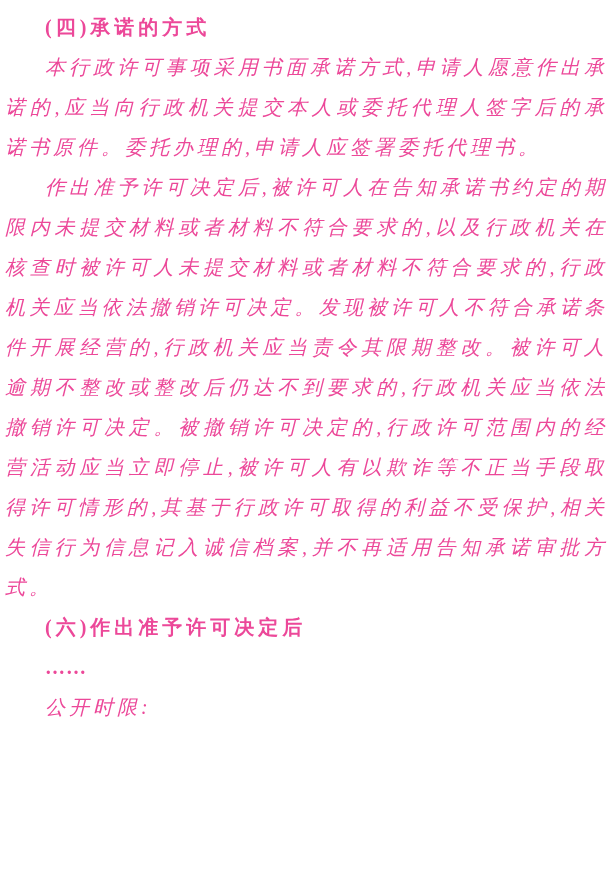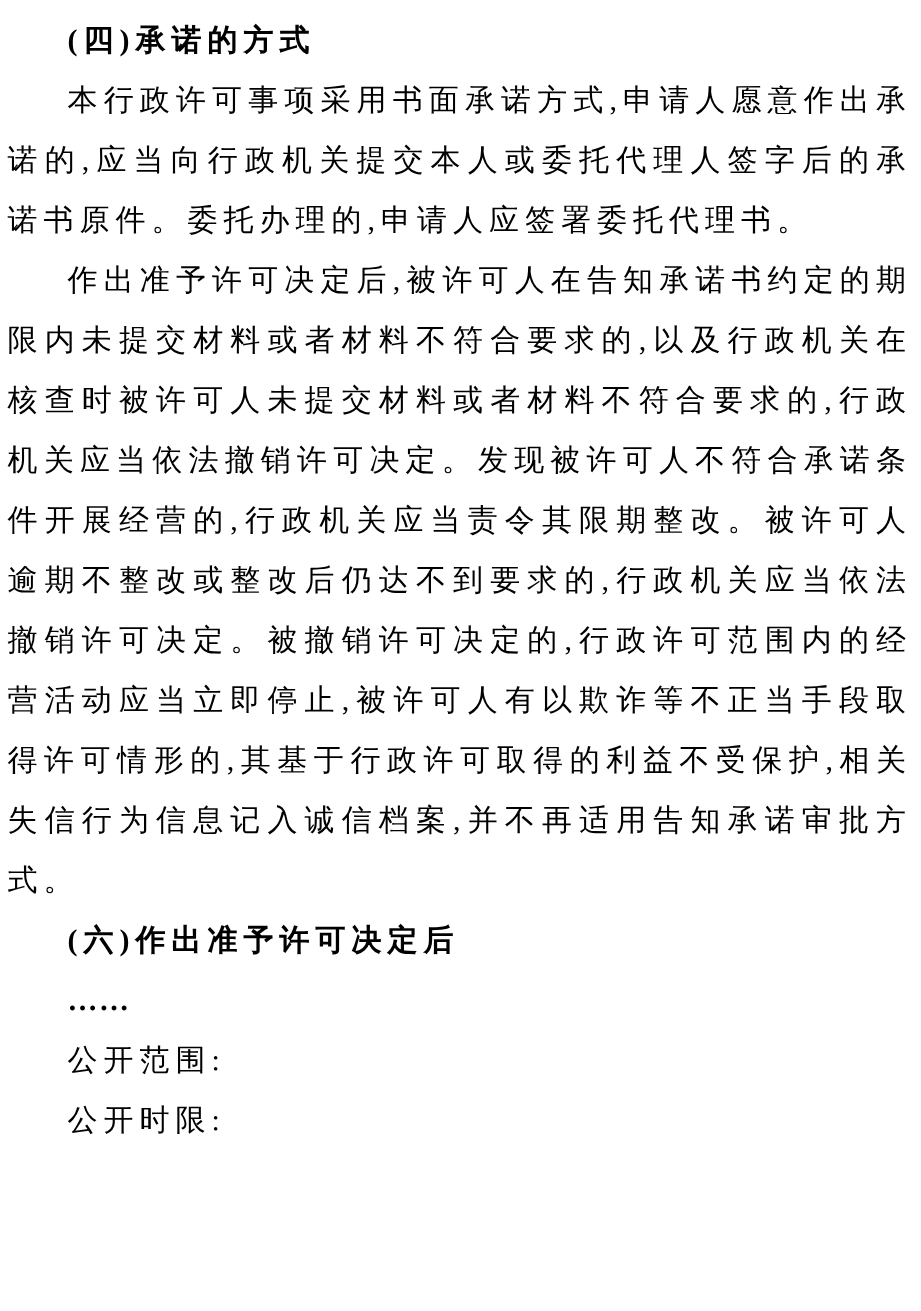--- a/index.html
+++ b/index.html
@@ -4,31 +4,32 @@
 <style>
   * { box-sizing: border-box; }
   html, body { margin: 0; padding: 0; background: #ffffff; }
   .page {
     width: 614px;
     height: 874px;
     margin: 0;
     background: #ffffff;
     padding: 7px 6px 0 5px;
     font-family: "Liberation Serif", "DejaVu Serif", serif;
-    color: #000000;
+    color: #ec4899;
     font-size: 20px;
     line-height: 40px;
     letter-spacing: 4px;
     overflow: hidden;
   }
   .para {
     margin: 0;
     text-indent: 2em;
     text-align: justify;
     text-justify: inter-character;
+    font-style: italic;
   }
   .subheading {
     margin: 0;
     text-indent: 2em;
     font-weight: bold;
     text-align: left;
   }
   .ellipsis-line {
     margin: 0;
     text-indent: 2em;
@@ -62,17 +63,16 @@
 
 
   <p class="para">作出准予许可决定后,被许可人在告知承诺书约定的期限内未提交材料或者材料不符合要求的,以及行政机关在核查时被许可人未提交材料或者材料不符合要求的,行政机关应当依法撤销许可决定。发现被许可人不符合承诺条件开展经营的,行政机关应当责令其限期整改。被许可人逾期不整改或整改后仍达不到要求的,行政机关应当依法撤销许可决定。被撤销许可决定的,行政许可范围内的经营活动应当立即停止,被许可人有以欺诈等不正当手段取得许可情形的,其基于行政许可取得的利益不受保护,相关失信行为信息记入诚信档案,并不再适用告知承诺审批方式。</p>
 
   <p class="subheading">(六)作出准予许可决定后</p>
 
   <p class="ellipsis-line">……</p>
 
 
 
-  <p class="para">公开范围:</p>
 
   <p class="para">公开时限:</p>
 
 </div>
 
 </body></html>

